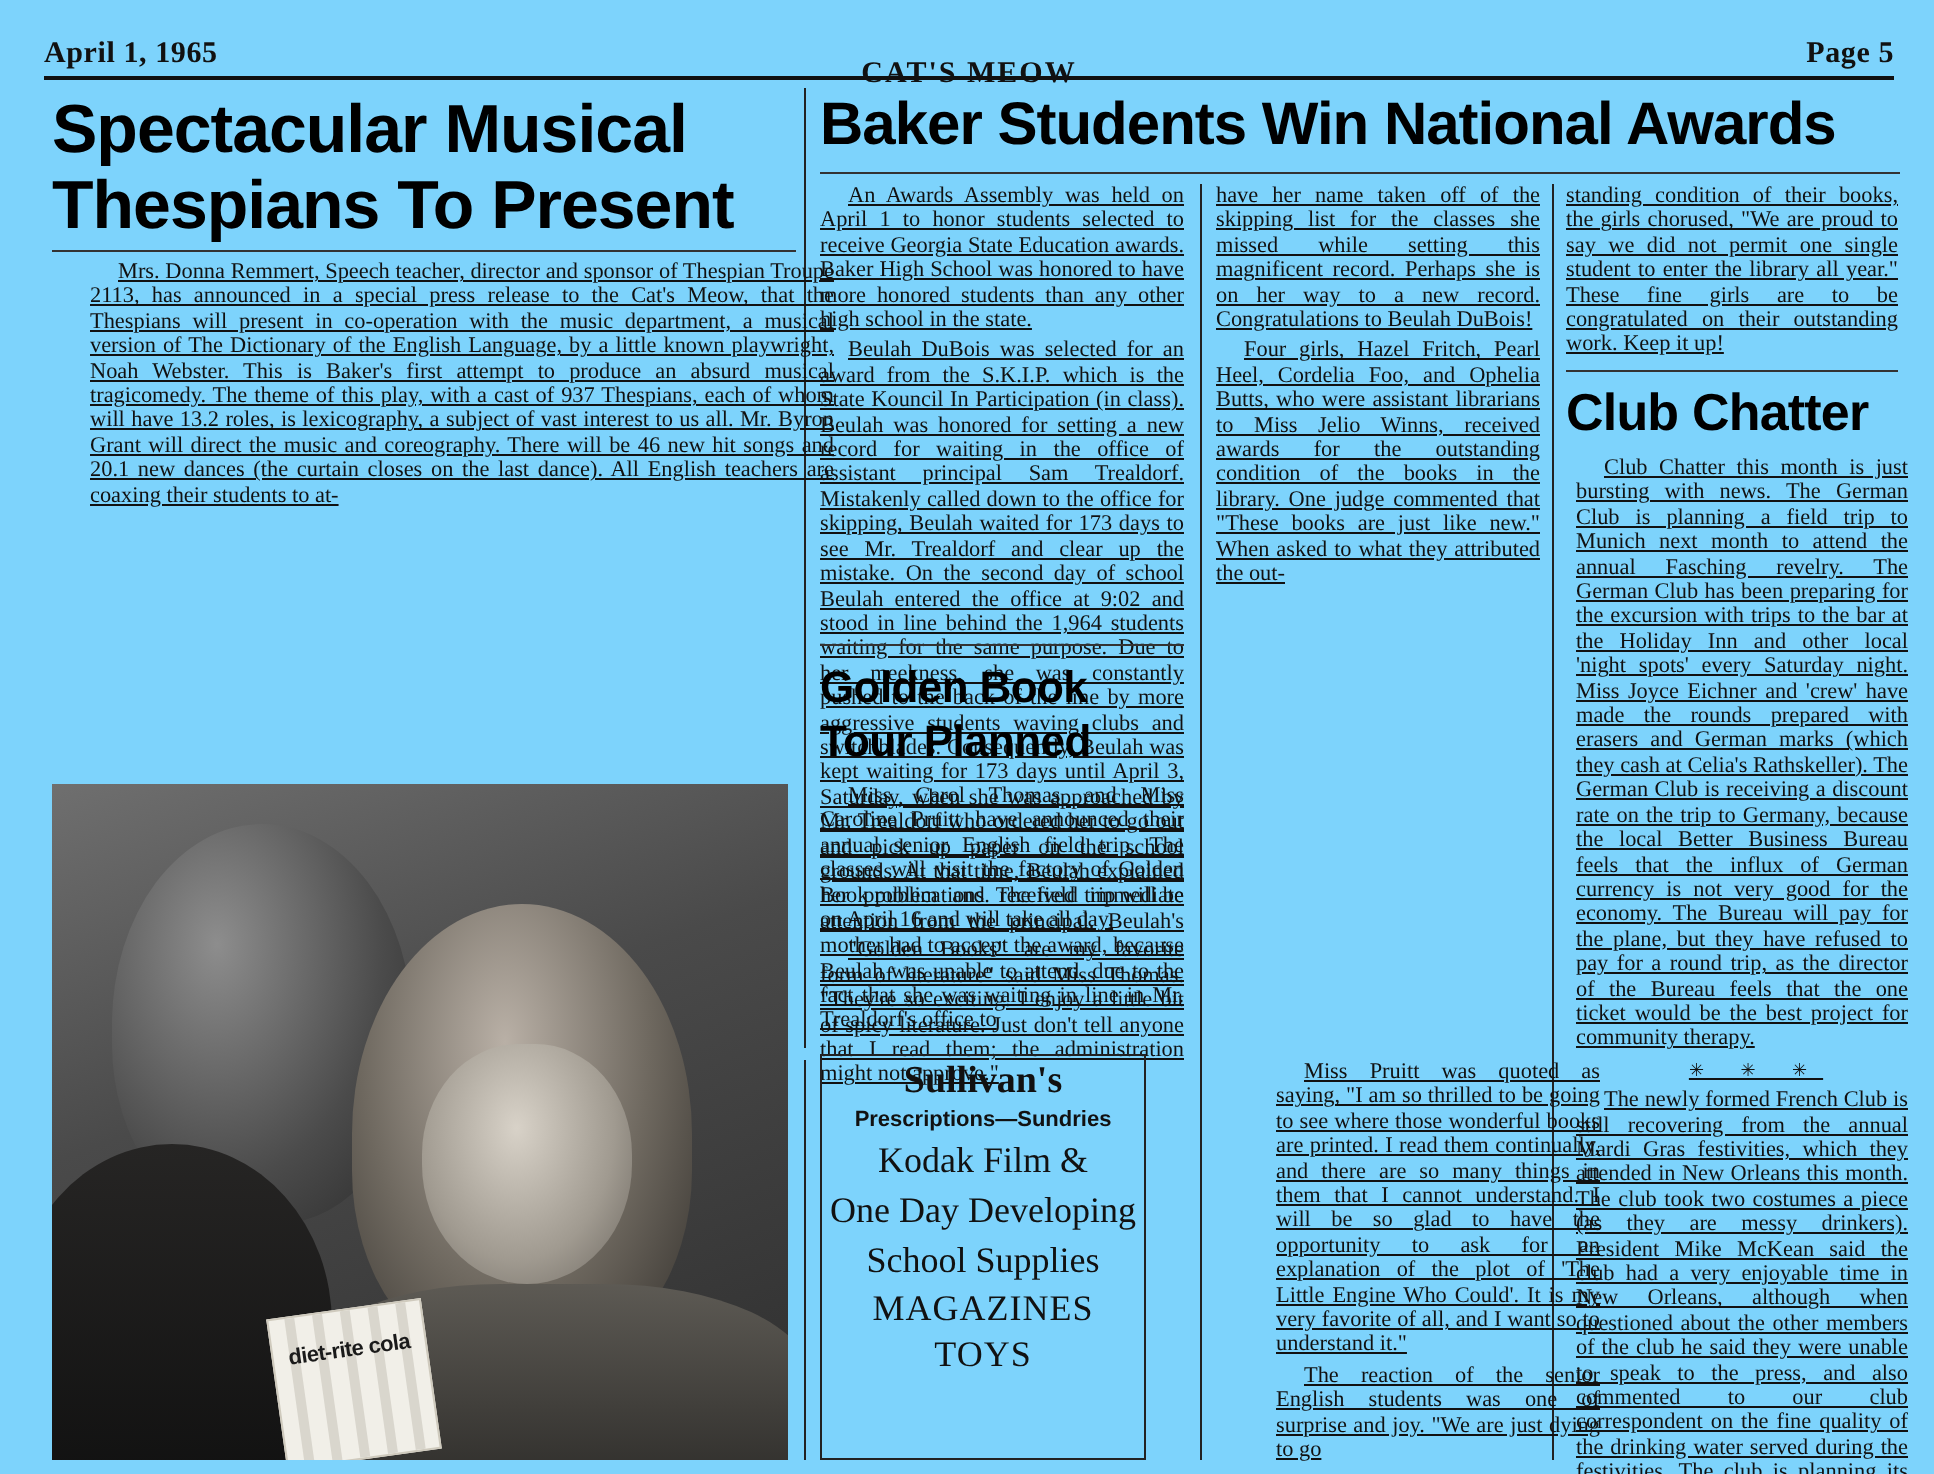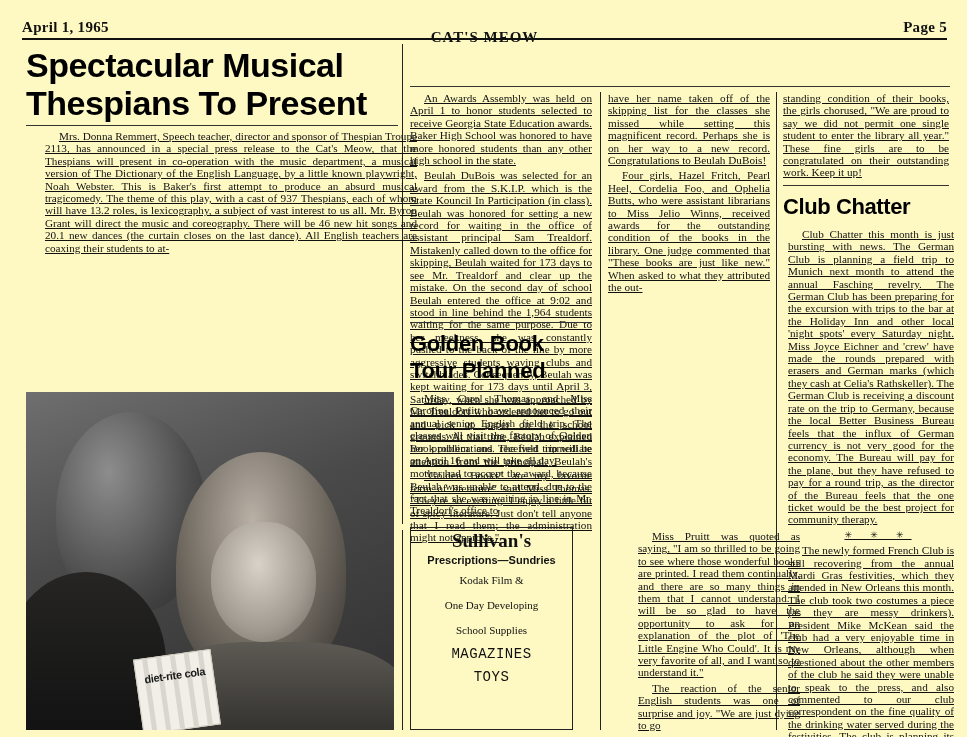--- a/index.html
+++ b/index.html
@@ -4,21 +4,21 @@
 <style>
   html, body {
     margin: 0;
     padding: 0;
     background: #ffffff;
   }
   .page {
     position: relative;
     width: 967px;
     height: 737px;
-    background: #fef9c3;
+    background: #7dd3fc;
     font-family: "Liberation Serif", serif;
     color: #111;
     overflow: hidden;
     box-sizing: border-box;
     padding: 0;
   }
 
   
   .masthead {
     position: absolute;
@@ -205,27 +205,27 @@
     font-size: 19px;
     line-height: 26px;
   }
   .ad-sub {
     font-family: "Liberation Sans", sans-serif;
     font-weight: bold;
     font-size: 11px;
   }
   .ad-line {
     font-family: "Liberation Serif", serif;
-    font-size: 11px;
+    font-size: 18px;
     line-height: 21px;
     margin-top: 4px;
   }
   .ad-big {
-    font-family: Liberation Mono, monospace;
-    font-size: 14px;
+    font-family: Liberation Serif, serif;
+    font-size: 18px;
     line-height: 19px;
     letter-spacing: 0.5px;
     margin-top: 4px;
   }
 
   
   .subhead {
     position: absolute;
     font-family: "Liberation Sans", sans-serif;
     font-weight: bold;
@@ -236,21 +236,21 @@
     top: 330px;
     width: 180px;
     font-size: 22px;
     line-height: 27px;
     letter-spacing: -0.3px;
   }
   #club-head {
     left: 783px;
     top: 192px;
     width: 168px;
-    font-size: 22px;
+    font-size: 26px;
     line-height: 29px;
     letter-spacing: -0.4px;
   }
   .rule-golden {
     position: absolute;
     left: 410px; top: 322px; width: 182px;
     border-top: 1px solid #333;
   }
   .rule-club {
     position: absolute;
@@ -302,20 +302,21 @@
     <div class="ph-can">
       <div class="stripe" style="left:8px;"></div>
       <div class="stripe" style="left:22px;"></div>
       <div class="stripe" style="left:36px;"></div>
       <div class="stripe" style="left:50px;"></div>
       <div class="stripe" style="left:64px;"></div>
       <div class="label">diet-rite cola</div>
     </div>
   </div>
 
+  <div class="headline hl-right">Baker Students Win National Awards</div>
   <div class="rule-under-right"></div>
 
   <div class="col" style="left:410px; top:92px; width:182px; height:220px;">
     <p>An Awards Assembly was held on April 1 to honor students selected to receive Georgia State Education awards. Baker High School was honored to have more honored students than any other high school in the state.</p>
     <p>Beulah DuBois was selected for an award from the S.K.I.P. which is the State Kouncil In Participation (in class). Beulah was honored for setting a new record for waiting in the office of assistant principal Sam Trealdorf. Mistakenly called down to the office for skipping, Beulah waited for 173 days to see Mr. Trealdorf and clear up the mistake. On the second day of school Beulah entered the office at 9:02 and stood in line behind the 1,964 students waiting for the same purpose. Due to her meekness, she was constantly pushed to the back of the line by more aggressive students waving clubs and switchblades. Consequently, Beulah was kept waiting for 173 days until April 3, Saturday, when she was approached by Mr. Trealdorf who ordered her to go out and pick up paper on the school grounds. At that time, Beulah explained her problem and received immediate attention from the principal. Beulah's mother had to accept the award, because Beulah was unable to attend. due to the fact that she was waiting in line in Mr. Trealdorf's office to</p>
   </div>
 
   <div class="col" style="left:608px; top:92px; width:162px; height:200px;">
     <p class="noindent">have her name taken off of the skipping list for the classes she missed while setting this magnificent record. Perhaps she is on her way to a new record. Congratulations to Beulah DuBois!</p>
     <p>Four girls, Hazel Fritch, Pearl Heel, Cordelia Foo, and Ophelia Butts, who were assistant librarians to Miss Jelio Winns, received awards for the outstanding condition of the books in the library. One judge commented that "These books are just like new." When asked to what they attributed the out-</p>

